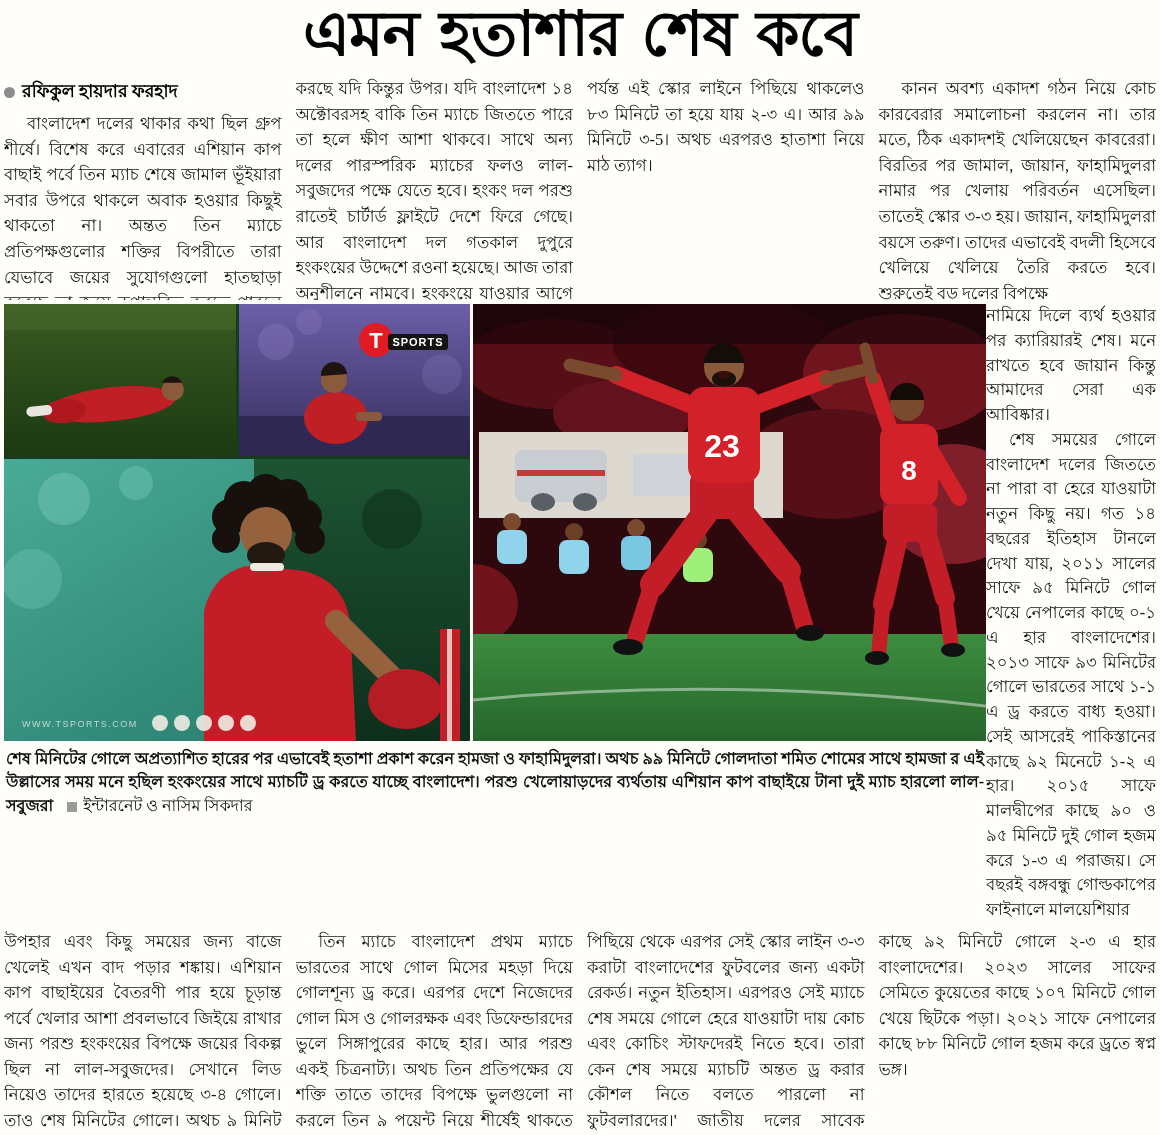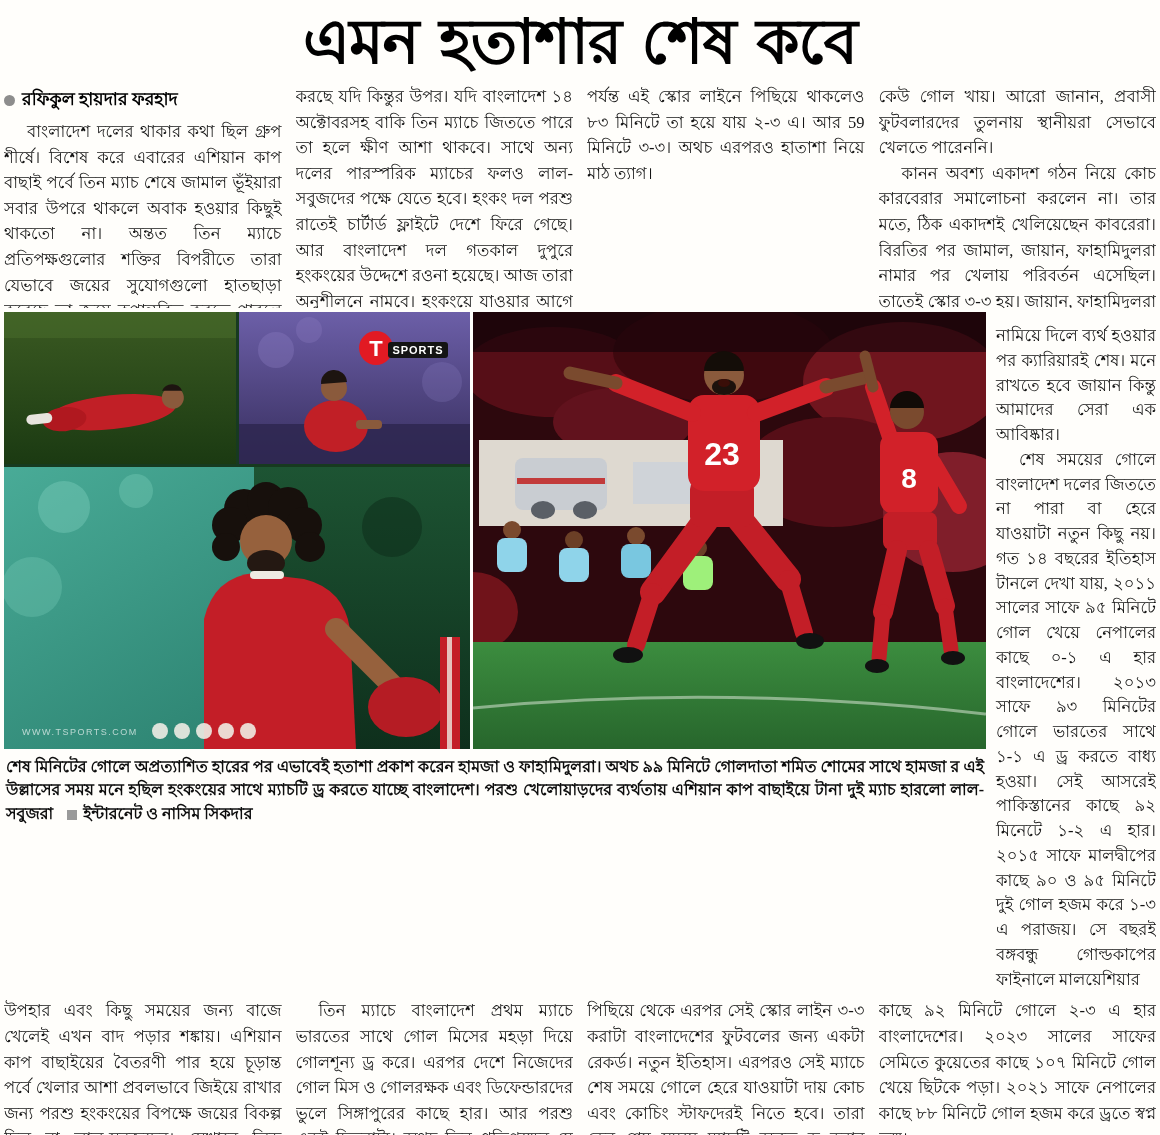--- a/index.html
+++ b/index.html
@@ -2,21 +2,21 @@
 <html><head>
 <meta charset="utf-8">
 <style>
   html,body{margin:0;padding:0;background:#ffffff;}
   .page{
     width:1160px;height:1135px;overflow:hidden;background:#fffefb;
     font-family:"Liberation Serif","DejaVu Sans",serif;color:#141414;
     position:relative;
   }
   .headline{
-    margin:8px 0 8px;text-align:center;font-weight:700;
+    margin:0 0 8px;text-align:center;font-weight:700;
     font-size:62px;line-height:1.1;color:#000;
     font-family:"DejaVu Sans","Liberation Sans",sans-serif;
     letter-spacing:-1px;
   }
   .top-section{
     display:grid;grid-template-columns:repeat(4,1fr);gap:14px;
     padding:0 4px;height:224px;overflow:hidden;
   }
   .col{overflow:hidden;}
   .para{margin:0;text-align:justify;font-size:16.5px;line-height:1.55;}
@@ -30,22 +30,22 @@
   .collage{width:466px;height:437px;flex:0 0 auto;background:#173a20;}
   .photo-right{width:433px;height:437px;flex:0 0 auto;background:#2d080d;}
   .caption{
     padding:6px 2px 4px;font-weight:700;font-size:16px;line-height:1.45;
     text-align:justify;color:#0d0d0d;
   }
   .credit-box{
     display:inline-block;width:10px;height:10px;background:#9a9a9a;
     margin:0 6px 0 14px;vertical-align:middle;
   }
-  .credit{font-weight:700;}
-  .side-col{flex:1;padding-left:10px;overflow:hidden;margin-top:12px;}
+  .credit{font-weight:400;}
+  .side-col{flex:1;overflow:hidden;}
   .side-col .para{font-size:16.5px;line-height:1.5;}
   .bottom-section{
     display:grid;grid-template-columns:repeat(4,1fr);gap:14px;
     padding:0 4px;margin-top:6px;height:330px;overflow:hidden;
   }
   svg text{font-family:"Liberation Sans","DejaVu Sans",sans-serif;}
 </style>
 </head>
 <body>
 
@@ -58,25 +58,24 @@
       <div class="byline">
         <span class="bullet"></span>
         <span class="author">রফিকুল হায়দার ফরহাদ</span>
       </div>
       <p class="para indent">বাংলাদেশ দলের থাকার কথা ছিল গ্রুপ শীর্ষে। বিশেষ করে এবারের এশিয়ান কাপ বাছাই পর্বে তিন ম্যাচ শেষে জামাল ভূঁইয়ারা সবার উপরে থাকলে অবাক হওয়ার কিছুই থাকতো না। অন্তত তিন ম্যাচে প্রতিপক্ষগুলোর শক্তির বিপরীতে তারা যেভাবে জয়ের সুযোগগুলো হাতছাড়া করেছে তা জয়ে রূপান্তরিত করতে পারলে পেছনে থাকতো ভারত, হংকং ও সিঙ্গাপুর। অথচ প্রতি ম্যাচেই গোল মিস, নিজেদের ভুলে প্রতিপক্ষকে গোল</p>
     </div>
     <div class="col">
       <p class="para">করছে যদি কিন্তুর উপর। যদি বাংলাদেশ ১৪ অক্টোবরসহ বাকি তিন ম্যাচে জিততে পারে তা হলে ক্ষীণ আশা থাকবে। সাথে অন্য দলের পারস্পরিক ম্যাচের ফলও লাল-সবুজদের পক্ষে যেতে হবে। হংকং দল পরশু রাতেই চার্টার্ড ফ্লাইটে দেশে ফিরে গেছে। আর বাংলাদেশ দল গতকাল দুপুরে হংকংয়ের উদ্দেশে রওনা হয়েছে। আজ তারা অনুশীলনে নামবে। হংকংয়ে যাওয়ার আগে বাংলাদেশ অধিনায়ক জামাল ভূঁইয়া জানান, আমরা পরের তিন ম্যাচে জিততে চাই। পরশু ম্যাচ শেষেও এই পরের তিন ম্যাচে</p>
     </div>
     <div class="col">
-      <p class="para">পর্যন্ত এই স্কোর লাইনে পিছিয়ে থাকলেও ৮৩ মিনিটে তা হয়ে যায় ২-৩ এ। আর 59 মিনিটে ৩-৩। অথচ এরপরও হাতাশা নিয়ে মাঠ ত্যাগ।</p>
-
-    </div>
-    <div class="col">
-      <p class="para">কেউ গোল খায়। আরো জানান, প্রবাসী ফুটবলারদের তুলনায় স্থানীয়রা সেভাবে খেলতে পারেননি।</p>
+      <p class="para">পর্যন্ত এই স্কোর লাইনে পিছিয়ে থাকলেও ৮৩ মিনিটে তা হয়ে যায় ২-৩ এ। আর ৯৯ মিনিটে ৩-5। অথচ এরপরও হাতাশা নিয়ে মাঠ ত্যাগ।</p>
+
+    </div>
+    <div class="col">
       <p class="para indent">কানন অবশ্য একাদশ গঠন নিয়ে কোচ কারবেরার সমালোচনা করলেন না। তার মতে, ঠিক একাদশই খেলিয়েছেন কাবরেরা। বিরতির পর জামাল, জায়ান, ফাহামিদুলরা নামার পর খেলায় পরিবর্তন এসেছিল। তাতেই স্কোর ৩-৩ হয়। জায়ান, ফাহামিদুলরা বয়সে তরুণ। তাদের এভাবেই বদলী হিসেবে খেলিয়ে খেলিয়ে তৈরি করতে হবে।  শুরুতেই বড় দলের বিপক্ষে</p>
     </div>
   </div>
 
   <div class="middle-section">
     <div class="middle-left">
       <div class="photos-row">
 
         <div class="collage">
           <svg width="466" height="437" viewBox="0 0 466 437">

